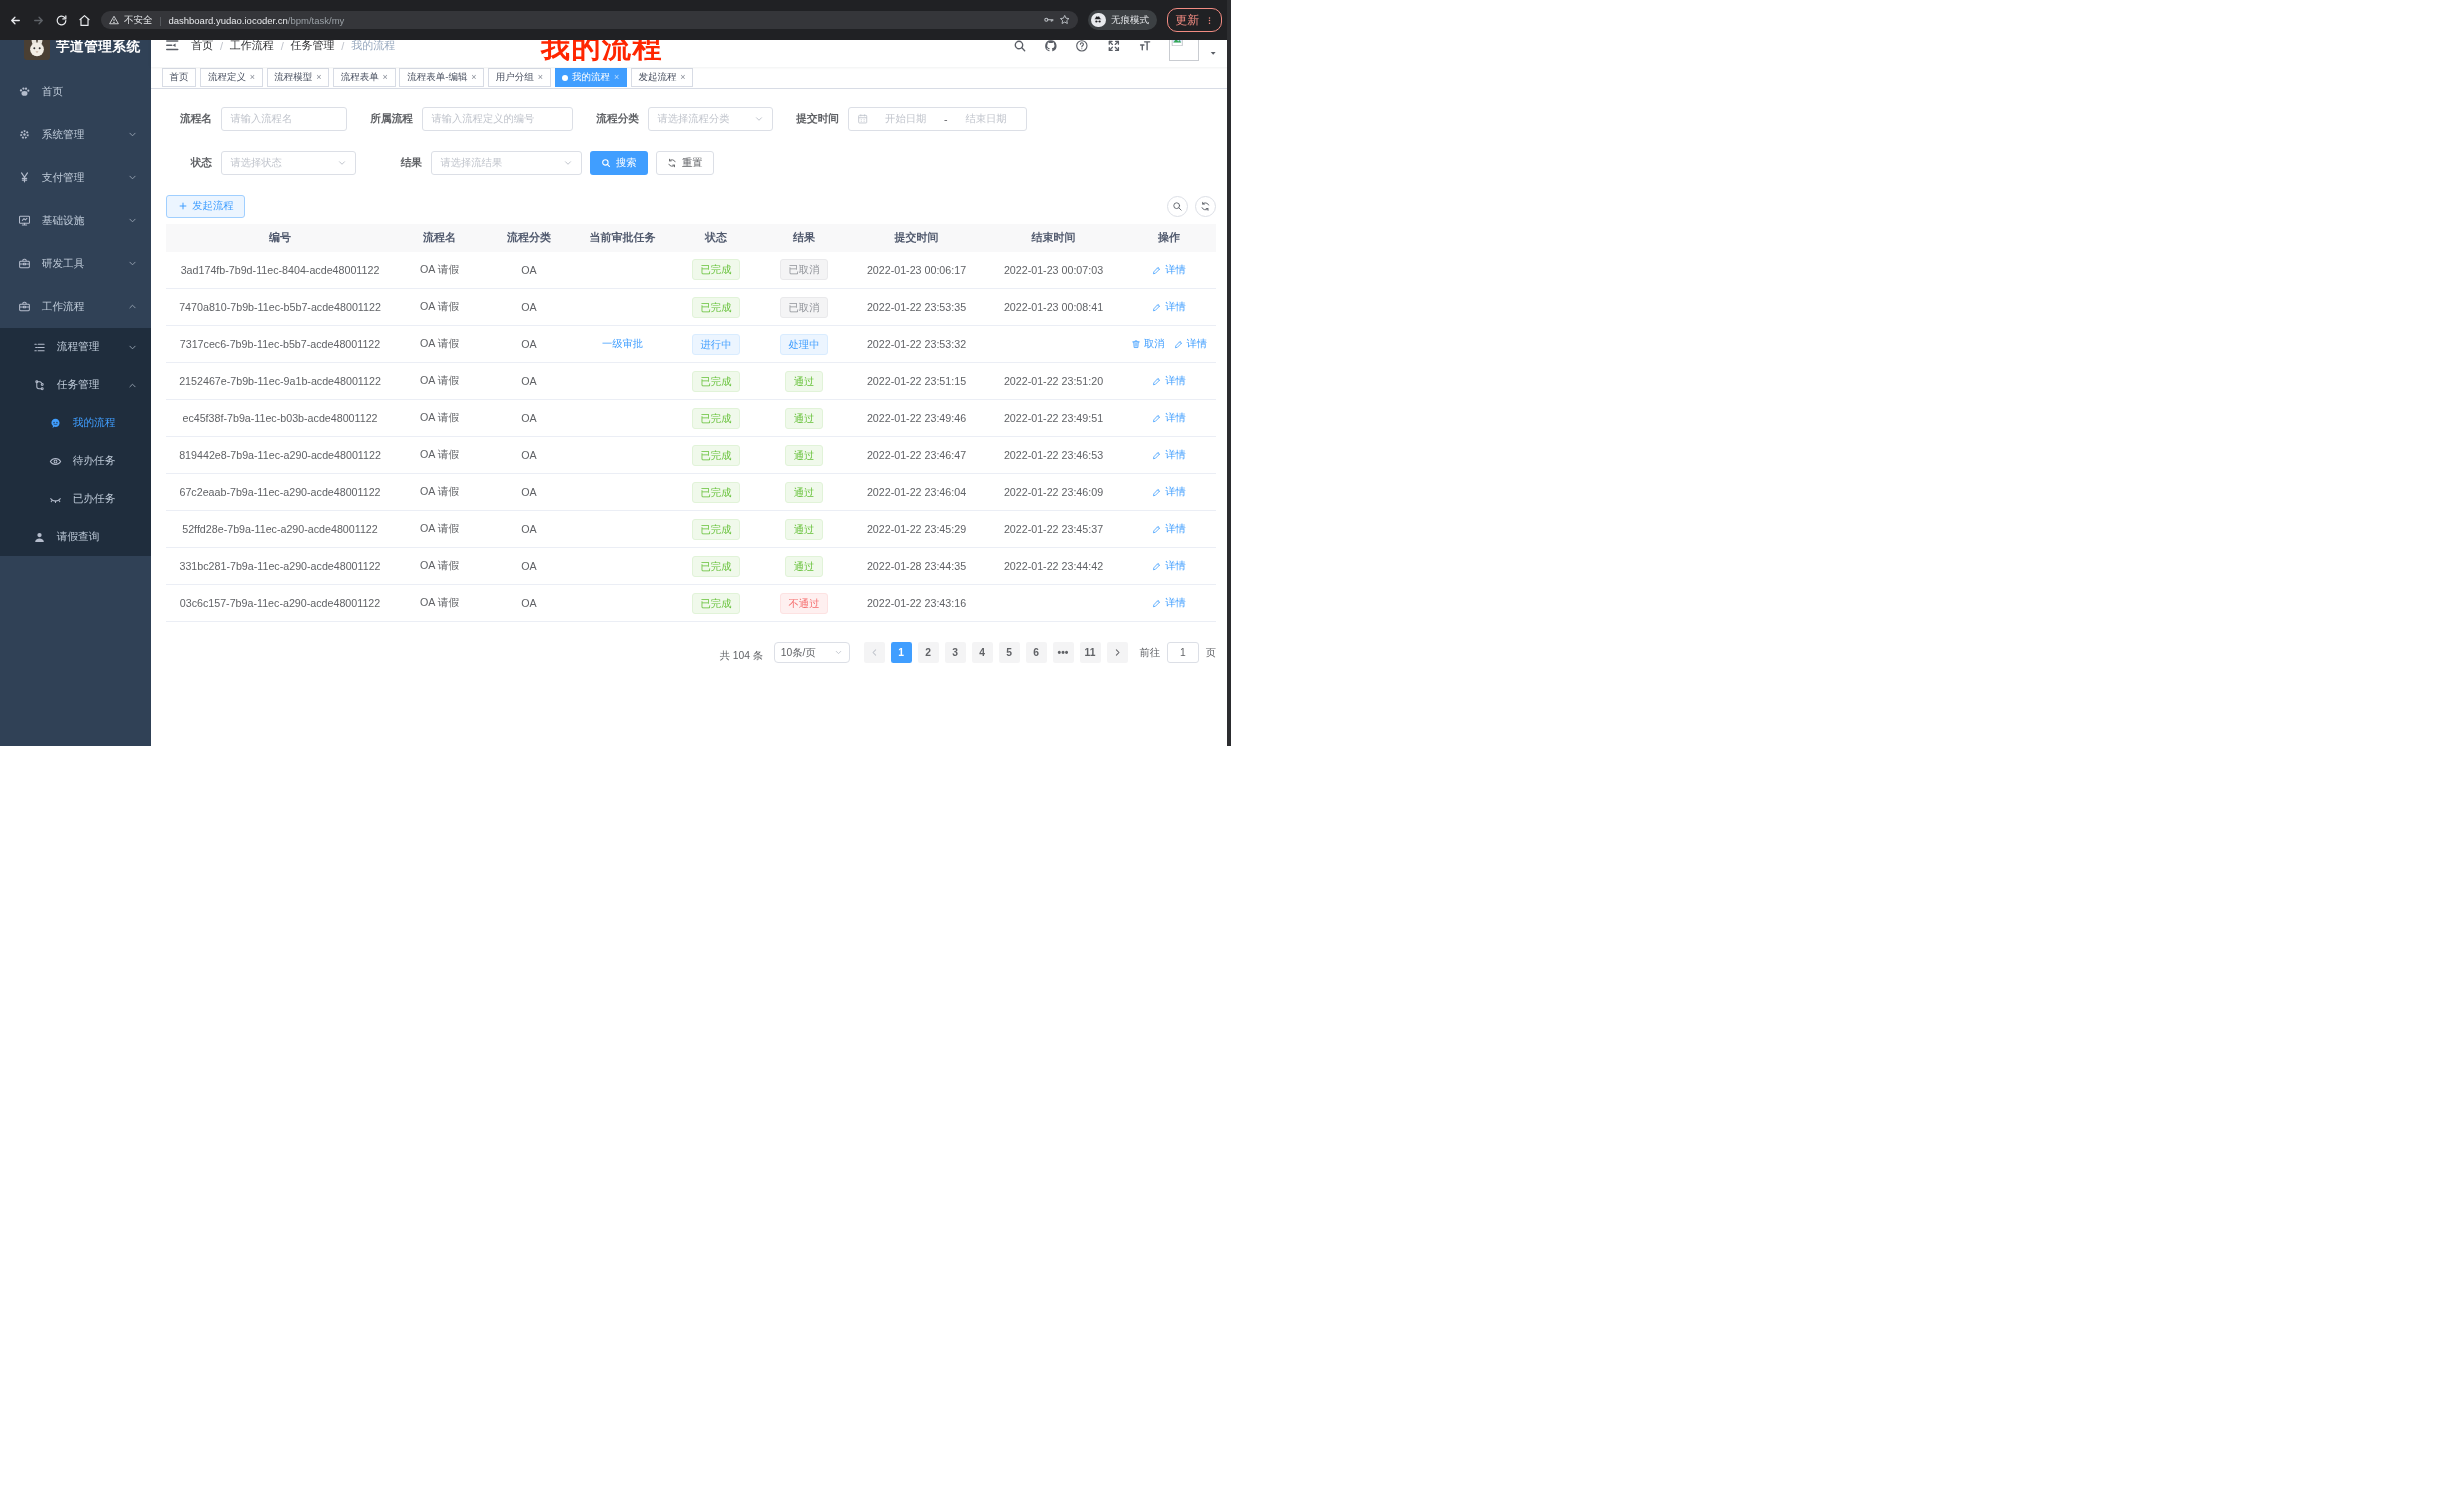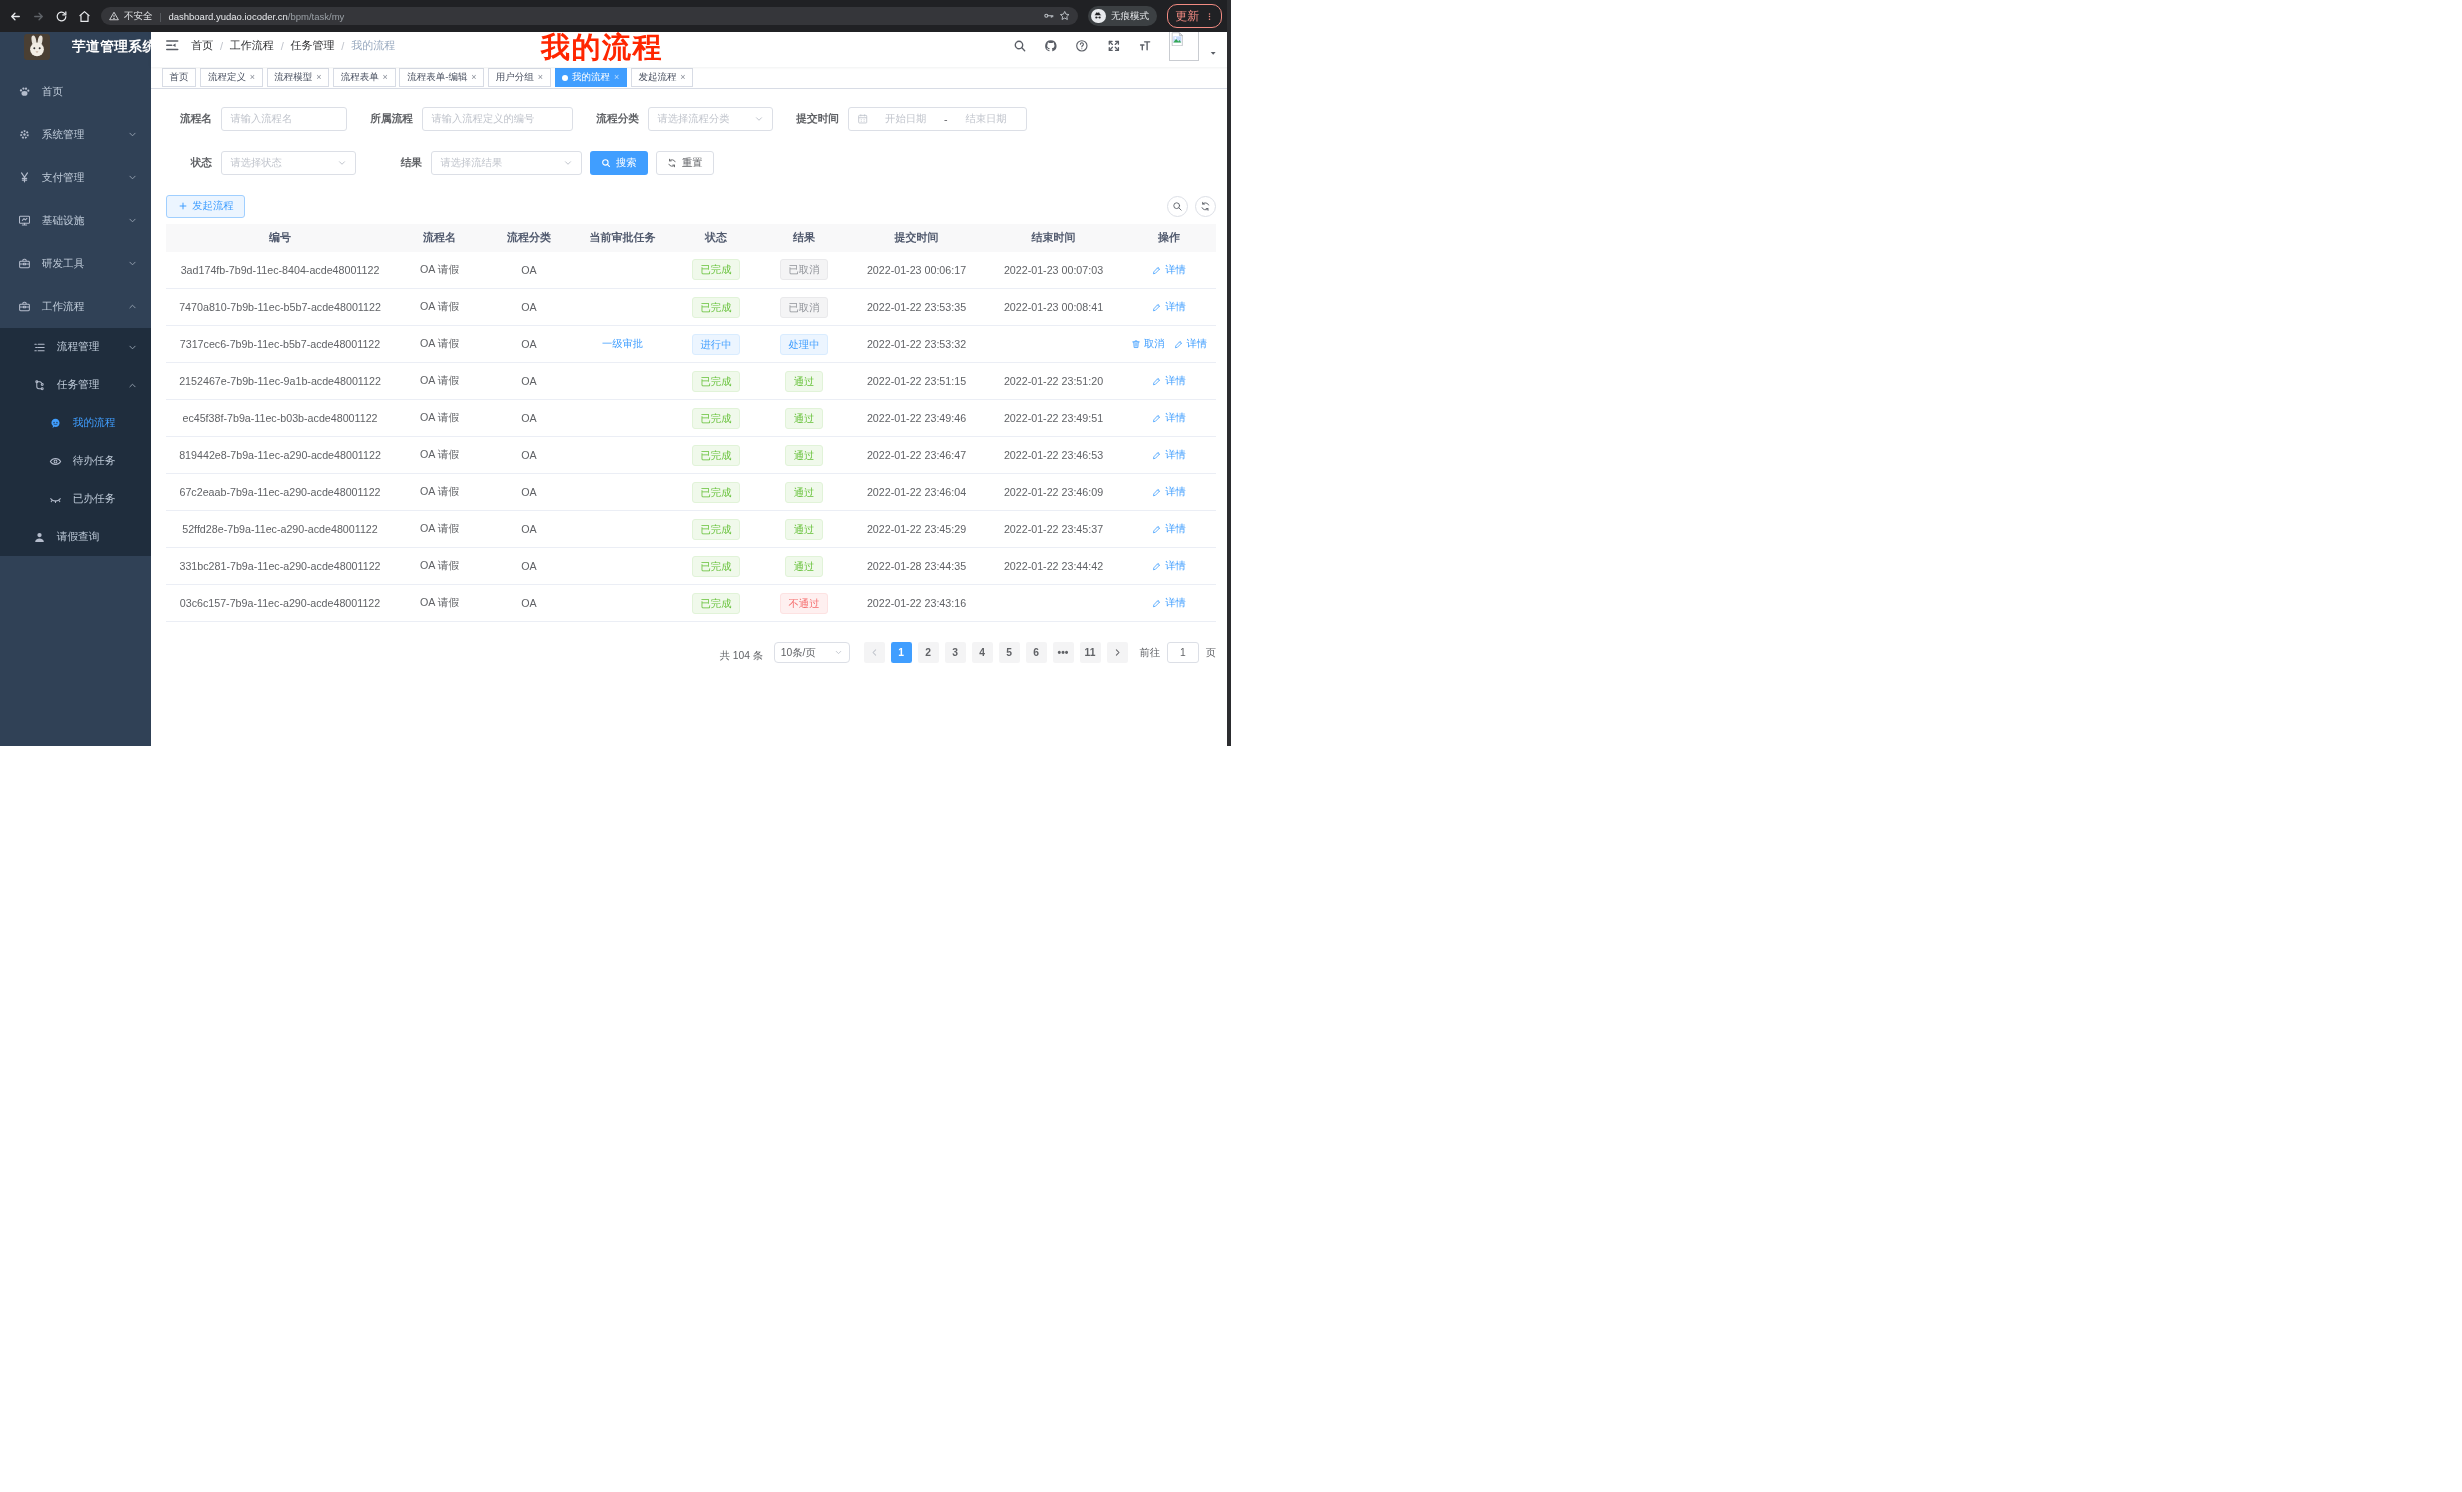--- a/index.html
+++ b/index.html
@@ -4,21 +4,21 @@
 <style>
   * { box-sizing: border-box; margin: 0; padding: 0; }
   html,body { width:1231px; height:746px; }
   body {
     font-family: "Liberation Sans", "DejaVu Sans", sans-serif;
     font-size:10.7px; color:#606266; background:#fff; overflow:hidden; position:relative;
   }
   svg { display:block; }
 
   
-  .browser-bar { position:absolute; top:0; left:0; right:0; height:32px; background:#202124;
+  .browser-bar { position:absolute; top:0; left:0; right:0; height:40px; background:#202124;
     display:flex; align-items:center; padding:0 9px; gap:10px; z-index:40; }
   .bnav { width:13px; height:13px; color:#e8eaed; cursor:pointer; flex-shrink:0; }
   .bnav.dim { color:#5f6368; }
   .omnibox { flex:1; height:18px; background:#35363a; border-radius:9px; display:flex;
     align-items:center; padding:0 7.6px; gap:5.3px; color:#e8eaed; font-size:9.5px; min-width:0; cursor:text; }
   .omnibox .warn { width:10px; height:10px; color:#e8eaed; }
   .omnibox .divider { color:#5f6368; margin:0 1.5px; }
   .omnibox .path { color:#9aa0a6; }
   .omnibox .spacer { flex:1; }
   .omnibox .obicon { width:11.4px; height:11.4px; color:#bdc1c6; cursor:pointer; }
@@ -31,21 +31,21 @@
     border-radius:10px; padding:2.3px 6.8px; font-size:12px; cursor:pointer; flex-shrink:0; }
   .update-pill .dots { width:9px; height:9px; }
 
   .scroll-strip { position:absolute; top:0; right:0; bottom:0; width:3.8px; background:#2c2d30; z-index:60; }
 
   
   .app { position:absolute; top:24px; left:0; right:0; bottom:0; display:flex; }
 
   
   .sidebar { width:151px; flex-shrink:0; background:#304156; color:#bfcbd9; overflow:hidden; }
-  .logo-row { height:46px; display:flex; align-items:center; padding-left:24px; gap:22px; cursor:pointer; }
+  .logo-row { height:46px; display:flex; align-items:center; padding-left:24px; gap:6px; cursor:pointer; }
   .logo-img { width:26px; height:26px; border-radius:2.3px; overflow:hidden; flex-shrink:0; }
   .logo-title { color:#fff; font-size:13.7px; font-weight:700; letter-spacing:0.4px; white-space:nowrap; }
   .menu-item { display:flex; align-items:center; position:relative; cursor:pointer; font-size:10.7px; }
   .menu-item.lv1 { height:43px; padding-left:18px; }
   .menu-item.lv2 { height:38px; padding-left:33px; }
   .menu-item.lv3 { height:38px; padding-left:49px; }
   .menu-item.dark { background:#1f2d3d; }
   .mi-icon { width:13px; height:13px; margin-right:10.7px; color:#b4bccc; flex-shrink:0; }
   .mi-label { white-space:nowrap; }
   .mi-chevron { position:absolute; right:13.7px; width:9px; height:9px; color:#97a4b2; }

